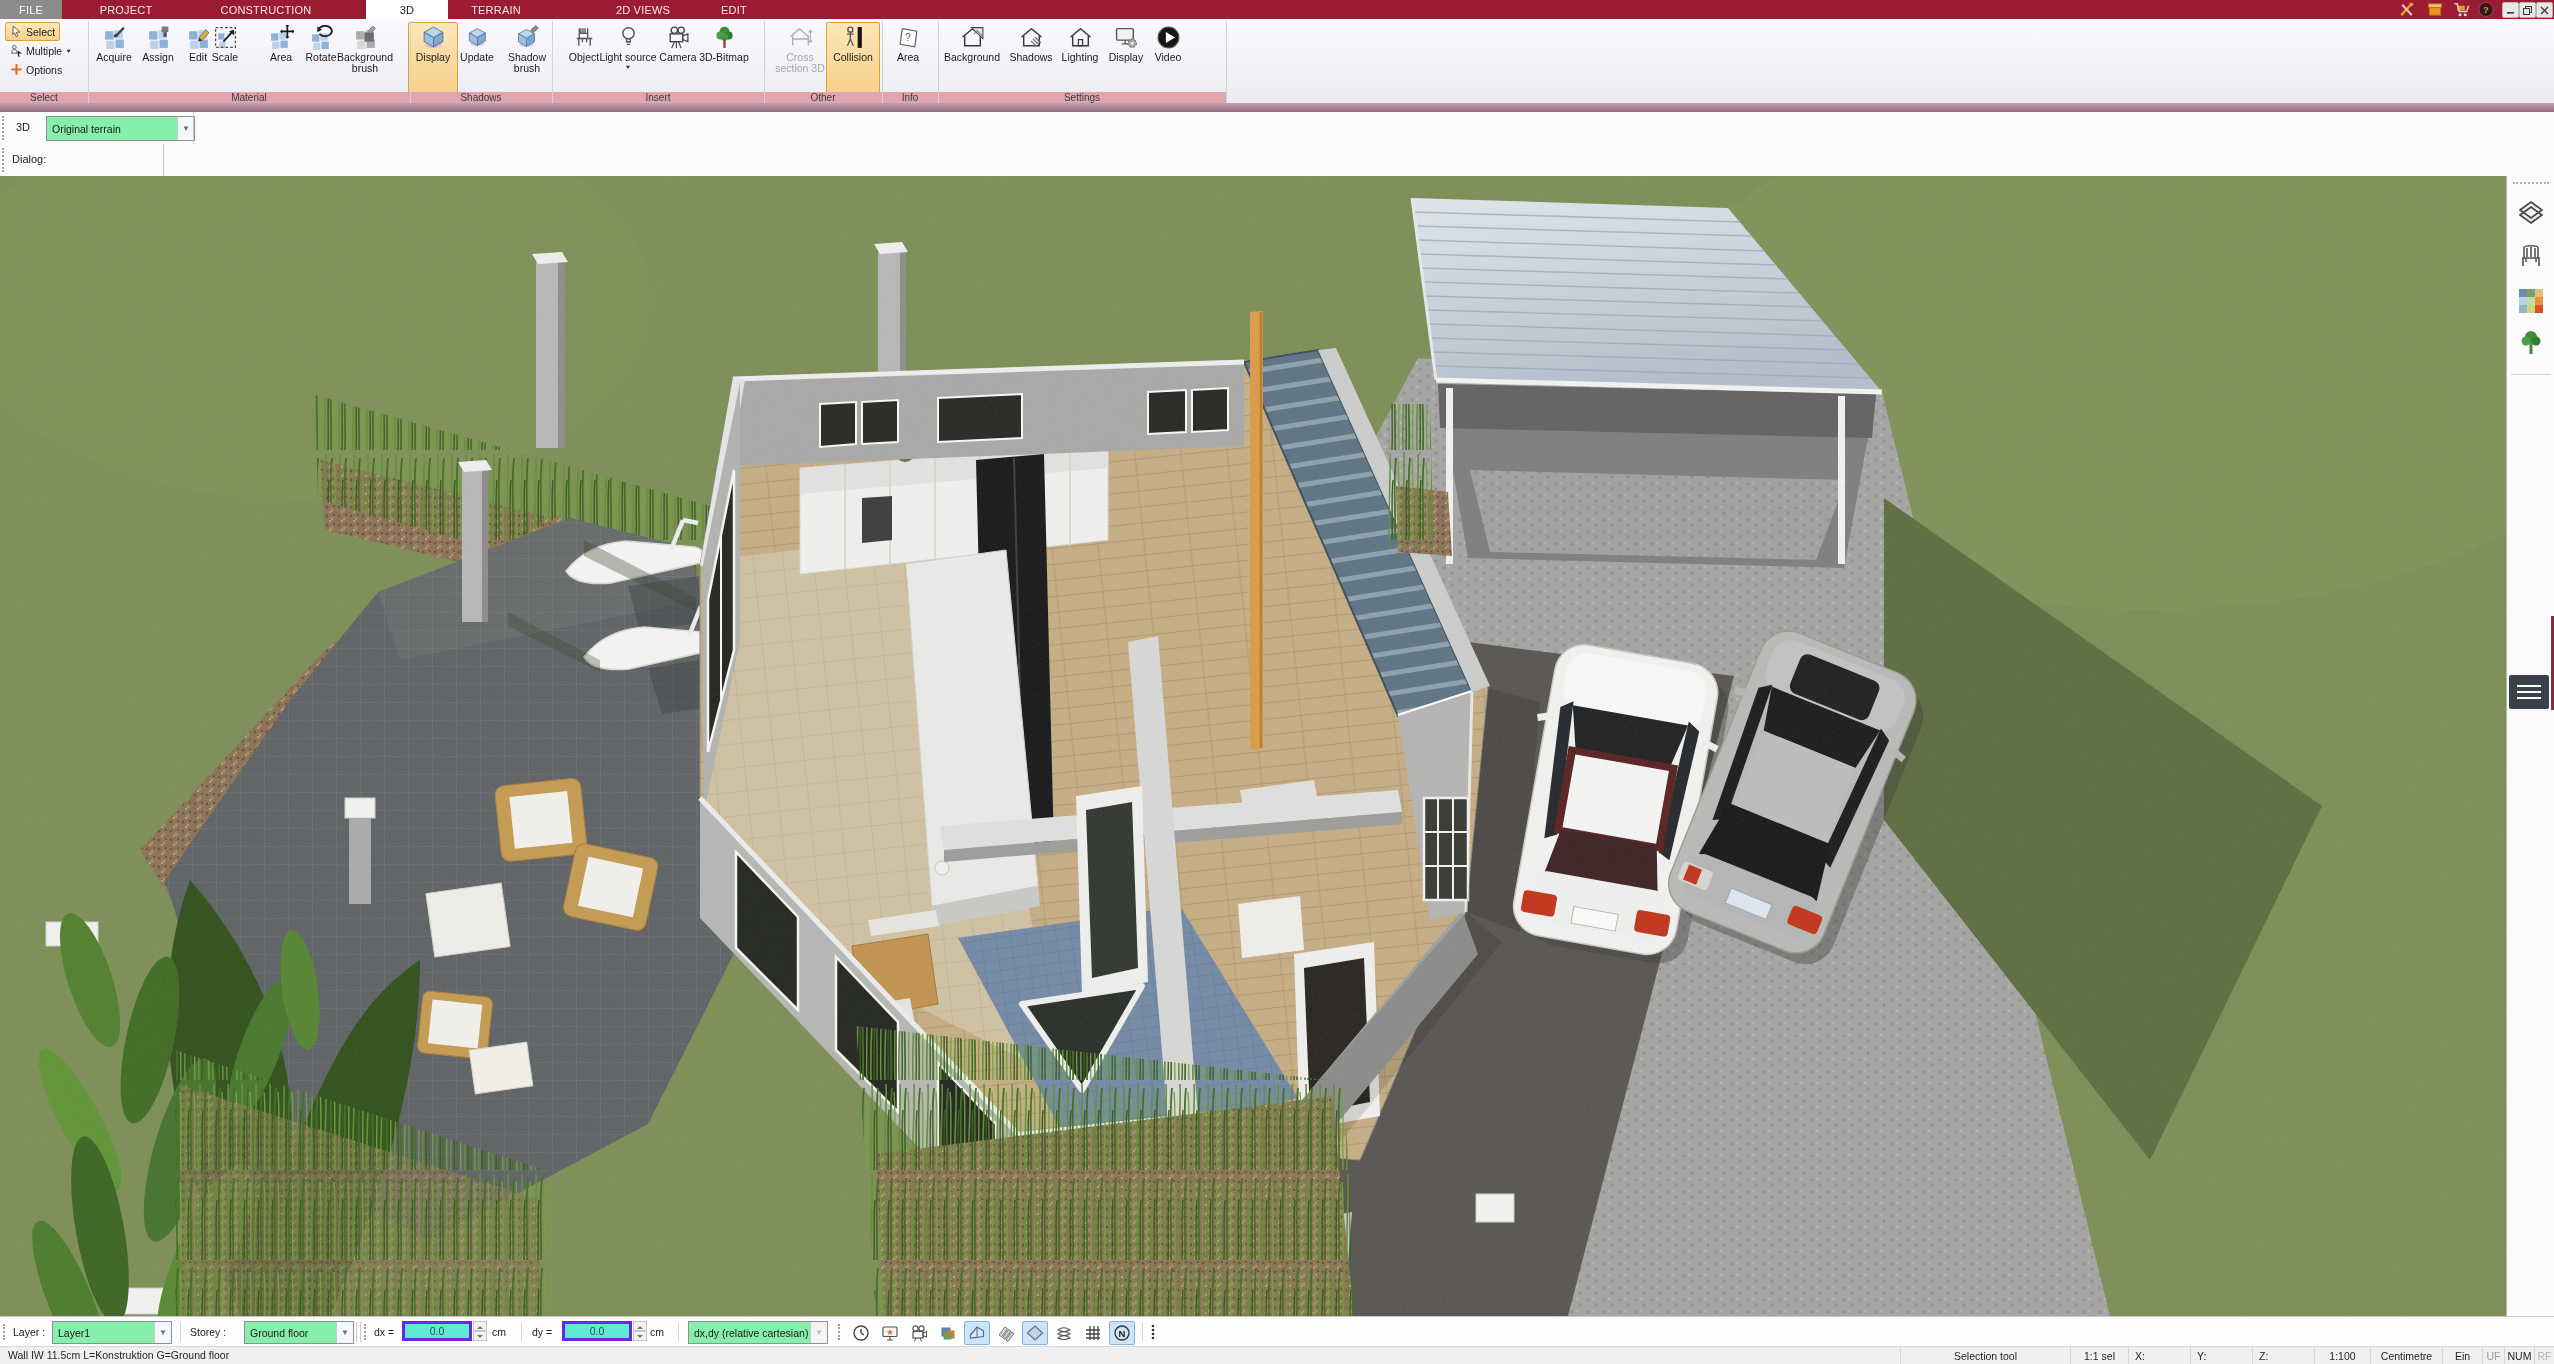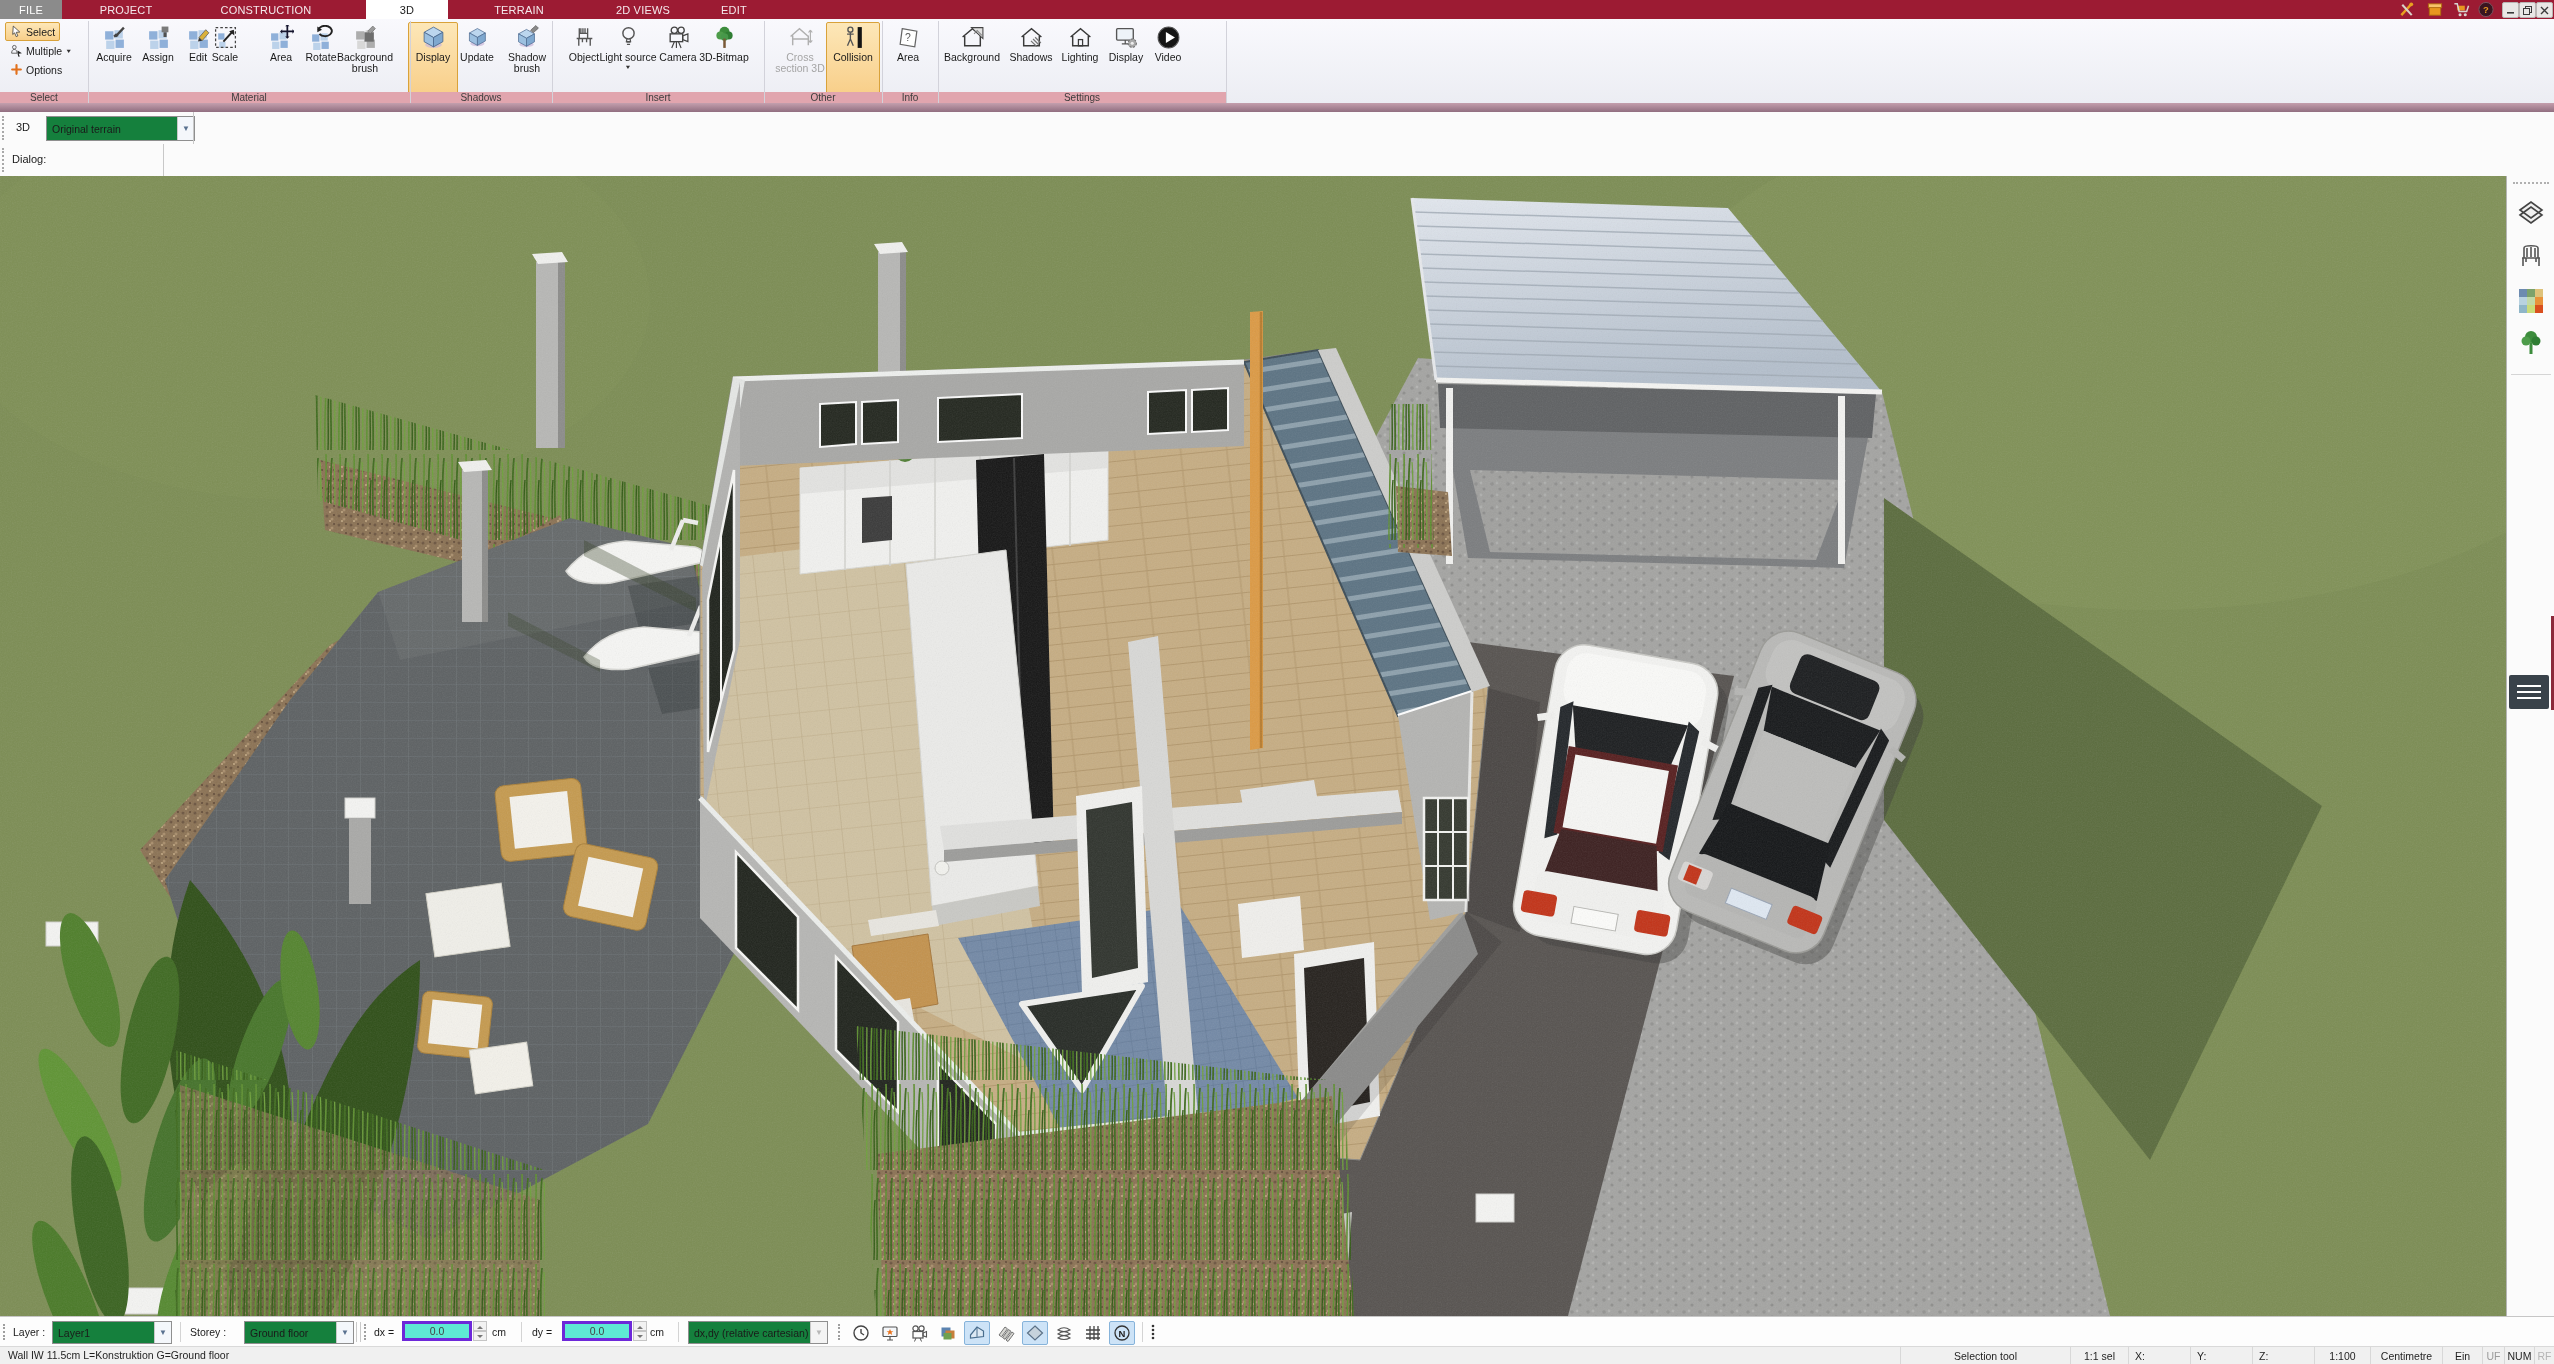--- a/index.html
+++ b/index.html
@@ -4,21 +4,21 @@
 <style>
   html,body{margin:0;padding:0;background:#333;}
   #app{position:relative;width:2554px;height:1364px;background:#fff;font-family:"Liberation Sans",sans-serif;overflow:hidden;-webkit-font-smoothing:antialiased;}
   
   #titlebar{position:absolute;left:0;top:0;width:2554px;height:19px;background:#9c1b33;}
   .tab{position:absolute;top:0;height:19px;display:flex;align-items:center;justify-content:center;color:#f4e9ec;font-size:11px;letter-spacing:.2px;cursor:default;}
   .tab-file{left:0;width:62px;background:#8b8b8b;color:#fff;}
   .tab-project{left:80px;width:92px;}
   .tab-construction{left:210px;width:112px;}
   .tab-3d{left:366px;width:82px;background:#fff;color:#1a1a1a;}
-  .tab-terrain{left:476px;width:86px;}
+  .tab-terrain{left:453px;width:86px;}
   .tab-2dviews{left:598px;width:90px;}
   .tab-edit{left:702px;width:64px;}
   .tbicon{position:absolute;top:1px;width:18px;height:17px;}
   .winbtn{position:absolute;top:2px;width:15px;height:14px;background:#e9e7e5;border:1px solid #b9b5b3;border-radius:2px;display:flex;align-items:center;justify-content:center;}
   
   #ribbon{position:absolute;left:0;top:19px;width:2554px;height:84px;background:linear-gradient(#f9f9fd,#ecedf3);border-bottom:1px solid #d8d8de;}
   .rdiv{position:absolute;top:2px;width:1px;height:82px;background:#d2d2da;}
   .rcap{position:absolute;top:73px;height:11px;background:#e1a5ae;color:#3c3c3c;font-size:10px;display:flex;align-items:center;justify-content:center;}
   .rbtn{position:absolute;top:3px;height:70px;display:flex;flex-direction:column;align-items:center;font-size:10.5px;line-height:1.08;color:#1a1a1a;text-align:center;border:1px solid transparent;border-radius:2px;}
   .rbtn svg{width:25px;height:25px;margin:2px 0 2px;}
@@ -28,21 +28,21 @@
   .sbtn svg{width:13px;height:13px;}
   .sbtn.hl{background:linear-gradient(#fde7b8,#f8cf8a);border-color:#d9a23a;}
   .caret{font-size:7px;color:#333;transform:scaleY(.8);}
   
   #mauve{position:absolute;left:0;top:103px;width:2554px;height:9px;background:linear-gradient(#c49fad,#916e80);}
   .viewrow{position:absolute;left:0;width:2554px;background:#fbfbfb;}
   #vrow1{top:112px;height:32px;border-bottom:1px solid #d0d0d0;}
   #vrow2{top:144px;height:32px;border-bottom:1px solid #9a9a9a;}
   .vgrip{position:absolute;left:2px;top:4px;height:24px;width:3px;border-left:2px dotted #a8a8a8;}
   .vlabel{position:absolute;font-size:11px;color:#1a1a1a;top:9px;}
-  .combo{position:absolute;background:#15803d;border:1px solid #8f8f8f;display:flex;align-items:center;font-size:10.5px;color:#1a1a1a;}
+  .combo{position:absolute;background:#86efac;border:1px solid #8f8f8f;display:flex;align-items:center;font-size:10.5px;color:#1a1a1a;}
   .combo .ctext{flex:1;padding:0 5px;white-space:nowrap;overflow:hidden;}
   .combo .cbtn{width:16px;align-self:stretch;border-left:1px solid #c9c9c9;display:flex;align-items:center;justify-content:center;color:#5a7290;font-size:8px;background:#f4f7fb;}
   .combo .cbtn.dis{color:#b8b8b8;background:#f4f4f4;}
   .vline{position:absolute;top:0;width:1px;height:32px;background:#c8c8c8;}
   
   #viewport{position:absolute;left:0;top:176px;width:2506px;height:1140px;overflow:hidden;}
   #rightbar{position:absolute;left:2506px;top:176px;width:48px;height:1140px;background:#fbfbfb;border-left:1px solid #b5b5b5;}
   .rb-ic{position:absolute;left:9px;width:30px;height:30px;}
   #rb-handle{position:absolute;left:2px;top:499px;width:40px;height:34px;background:#39424a;border-radius:2px;display:flex;flex-direction:column;justify-content:center;gap:4px;align-items:center;}
   #rb-handle i{display:block;width:24px;height:2px;background:#fff;}

